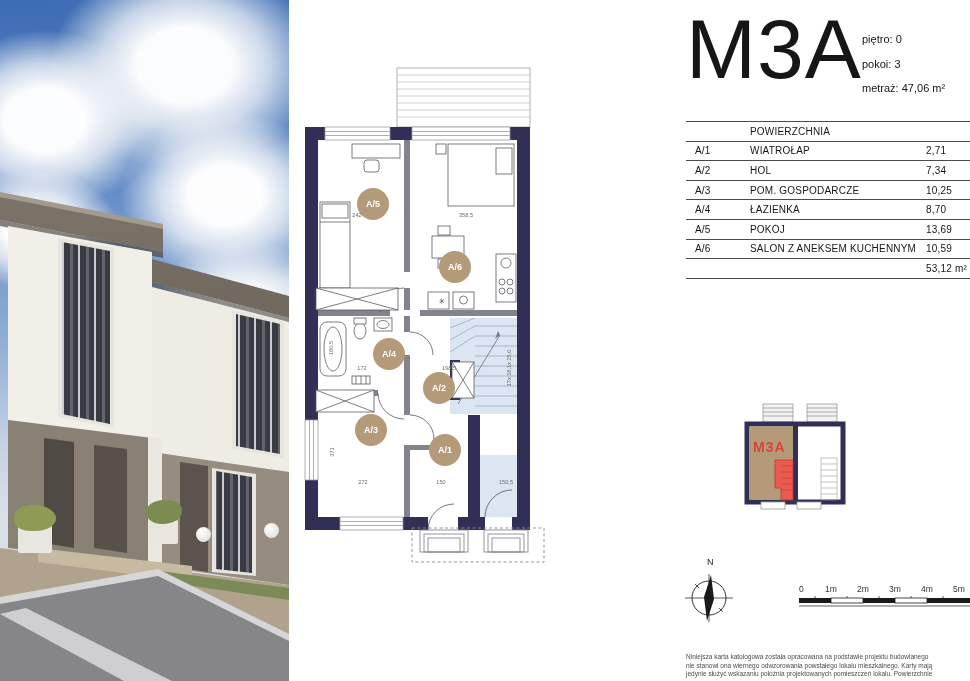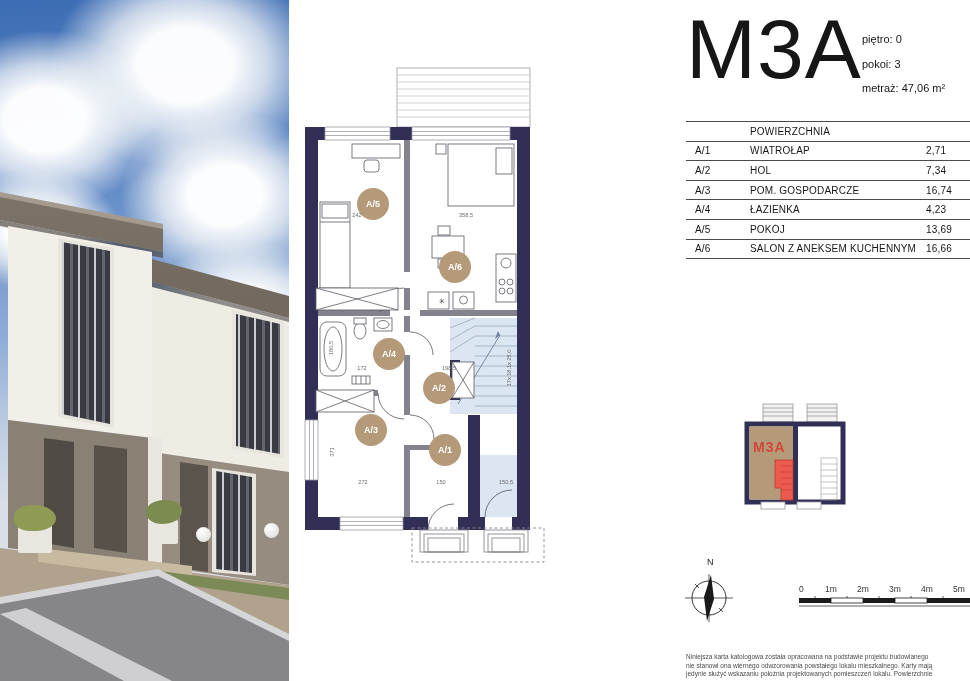--- a/index.html
+++ b/index.html
@@ -292,38 +292,43 @@
         <div class="c-val">2,71</div>
       </div>
       <div class="trow">
         <div class="c-code">A/2</div>
         <div class="c-name">HOL</div>
         <div class="c-val">7,34</div>
       </div>
       <div class="trow">
         <div class="c-code">A/3</div>
         <div class="c-name">POM. GOSPODARCZE</div>
-        <div class="c-val">16,74</div>
+        <div class="c-val">10,25</div>
       </div>
       <div class="trow">
         <div class="c-code">A/4</div>
         <div class="c-name">ŁAZIENKA</div>
-        <div class="c-val">4,23</div>
+        <div class="c-val">8,70</div>
       </div>
       <div class="trow">
         <div class="c-code">A/5</div>
         <div class="c-name">POKÓJ</div>
         <div class="c-val">13,69</div>
       </div>
       <div class="trow">
         <div class="c-code">A/6</div>
         <div class="c-name">SALON Z ANEKSEM KUCHENNYM</div>
-        <div class="c-val">16,66</div>
+        <div class="c-val">10,59</div>
       </div>
     </div>
+  <div class="trow">
+    <div class="c-code"></div>
+      <div class="c-name"></div>
+    <div class="c-val">53,12 m²</div>
+  </div>
   <div class="tgap"></div>
 </div>
 
 <svg class="abs minimap" width="124" height="122" viewBox="0 0 124 122">
   <g stroke="#9a9a9a" stroke-width="0.8" fill="#f2f2f2">
     <rect x="30" y="8" width="30" height="18"></rect>
     <rect x="74" y="8" width="30" height="18"></rect>
     <line x1="30" y1="12" x2="60" y2="12"></line>
       <line x1="30" y1="16" x2="60" y2="16"></line>
       <line x1="30" y1="20" x2="60" y2="20"></line>

